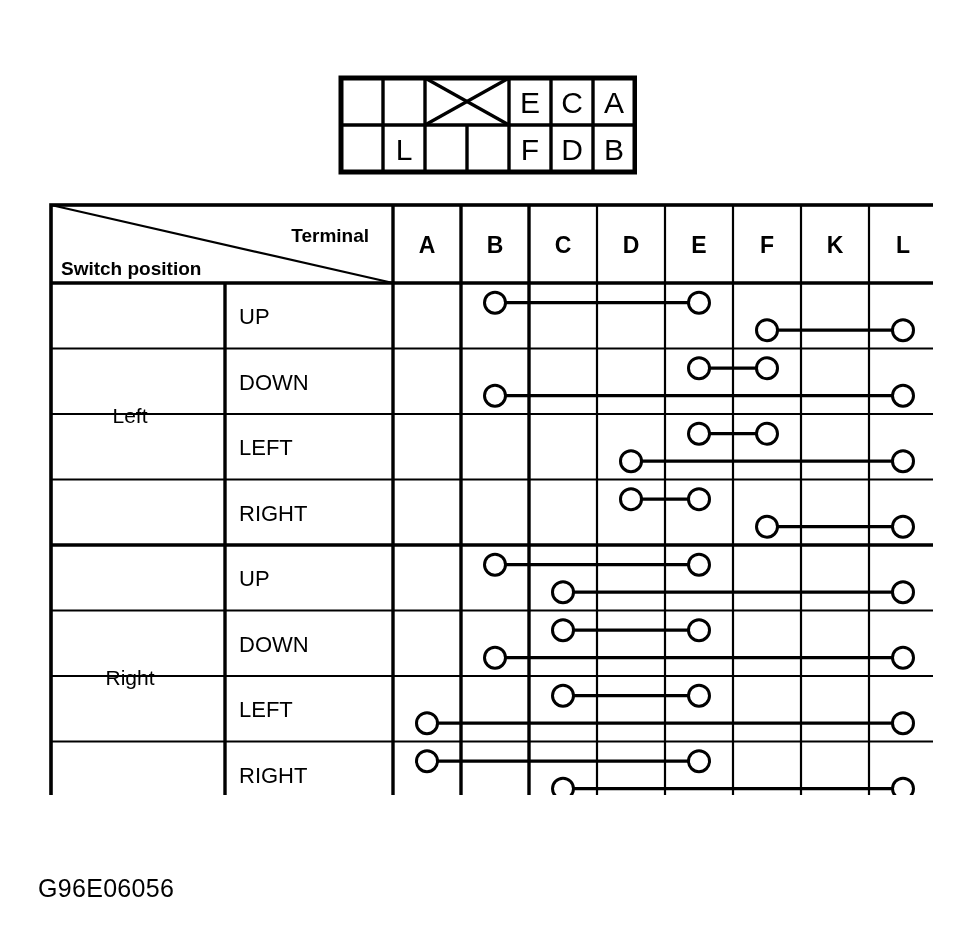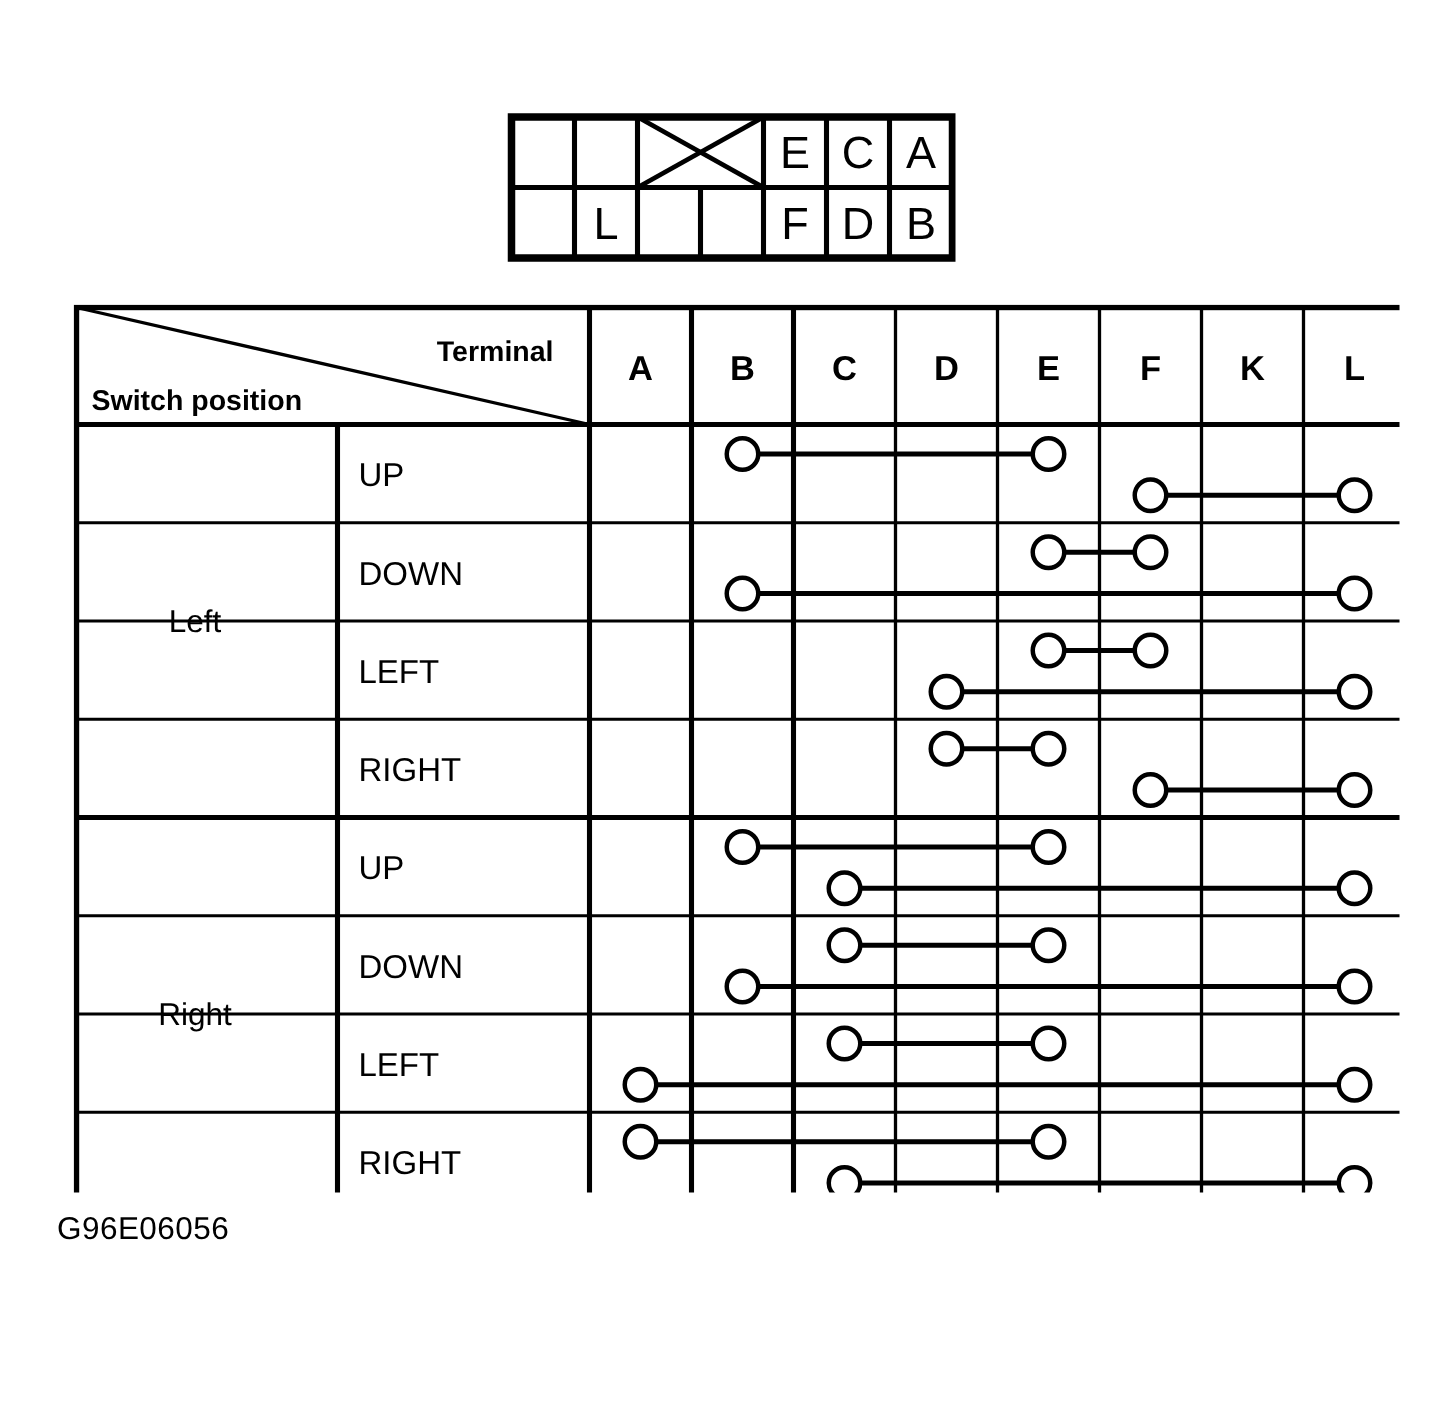--- a/index.html
+++ b/index.html
@@ -71,22 +71,22 @@
   }
   #legend svg{display:block;}
   .legend-text{
     font-size:22px;
     font-family:"Liberation Sans", sans-serif;
     dominant-baseline:central;
     fill:#000;
   }
   #figure-id{
     position:absolute;
-    left:38px;top:808px;
-    font-size:21px;
+    left:38px;top:874px;
+    font-size:25px;
     letter-spacing:0.3px;
     white-space:nowrap;
   }
 </style>
 </head>
 <body>
 
 <div class="stage">
 
   <div id="connector-diagram">

